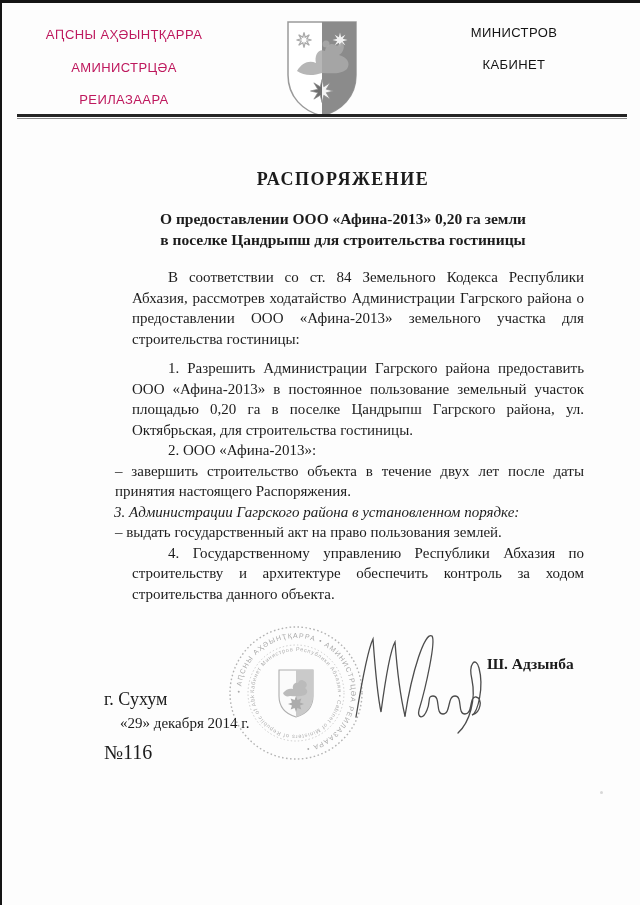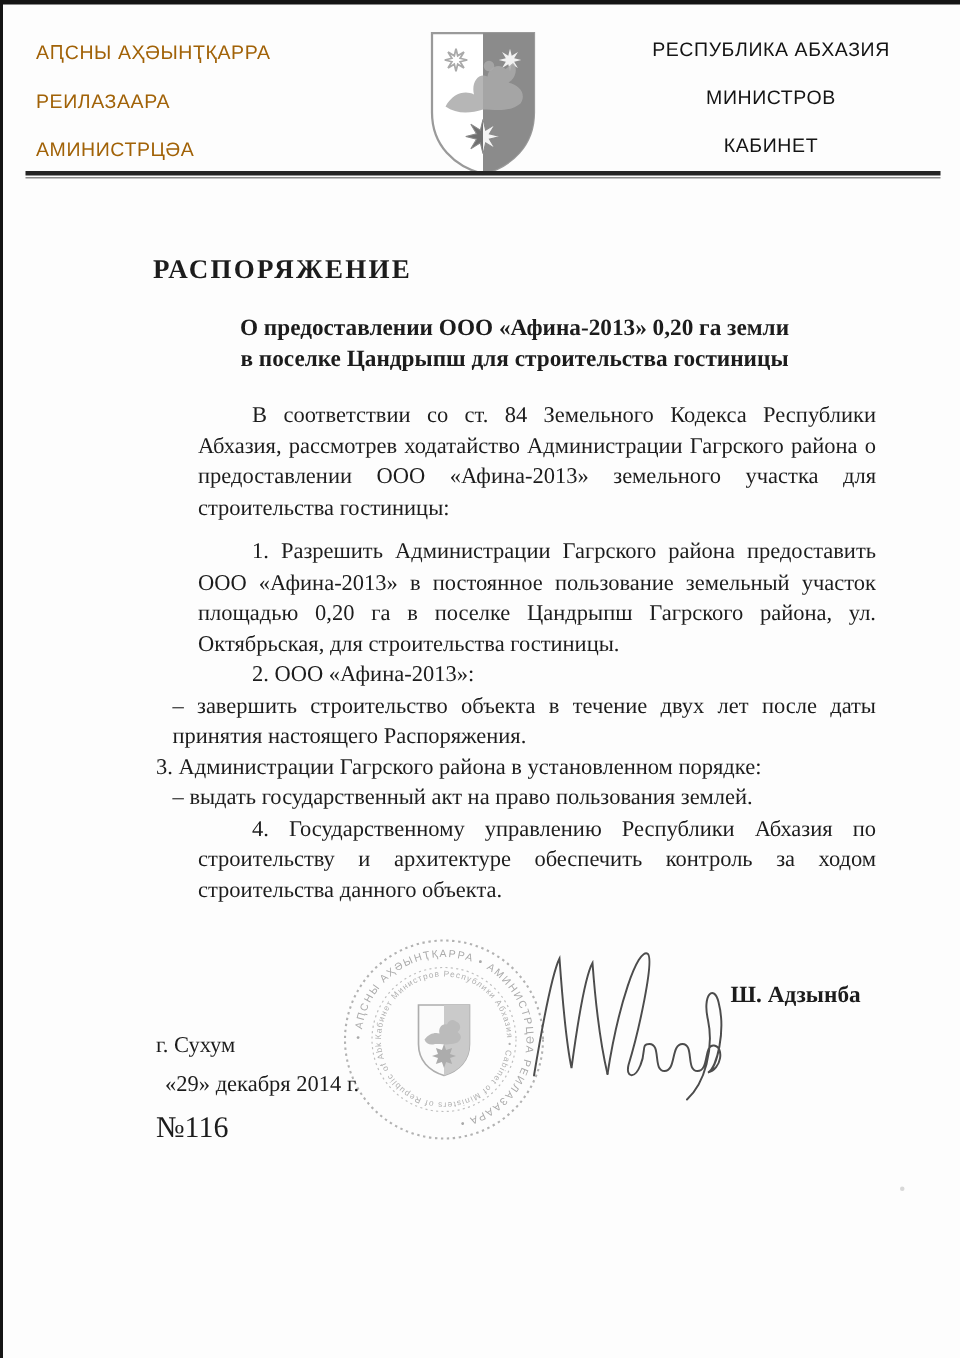--- a/index.html
+++ b/index.html
@@ -6,54 +6,54 @@
   .page{
     position:relative;width:640px;height:905px;background:#fdfdfd;
     margin:0 auto;overflow:hidden;
     border-top:3px solid #151515;border-left:2px solid #151515;border-right:2px solid #151515;
     font-family:"Liberation Serif", serif;color:#1c1c1c;
   }
   .page::after{ 
     content:"";position:absolute;left:0;bottom:0;width:330px;height:2px;background:#151515;
   }
   
-  .hdr-left{position:absolute;left:22px;top:22px;width:200px;text-align:left;
-    font-family:"Liberation Sans", sans-serif;font-size:13px;letter-spacing:.4px;color:#a16207;}
+  .hdr-left{position:absolute;left:22px;top:22px;width:200px;text-align:center;
+    font-family:"Liberation Sans", sans-serif;font-size:13px;letter-spacing:.4px;color:#be185d;}
   .hdr-right{position:absolute;right:28px;top:22px;width:200px;text-align:center;
     font-family:"Liberation Sans", sans-serif;font-size:13px;letter-spacing:.4px;color:#141414;}
   .hdr-left div,.hdr-right div{margin-bottom:17px;}
   .emblem{position:absolute;left:283px;top:16px;width:74px;height:100px;}
   .rule{position:absolute;left:15px;top:111px;width:610px;height:6px;}
   .rule .r1{height:3px;background:#242424;}
   .rule .r2{height:1px;background:#8a8a8a;margin-top:1px;}
   
   .content{position:absolute;left:100px;top:166px;width:482px;}
-  .doc-title{font-weight:bold;font-size:18px;letter-spacing:1.5px;margin:0 0 18px 0;}
+  .doc-title{text-align:center;font-weight:bold;font-size:18px;letter-spacing:1.5px;margin:0 0 18px 0;}
   .doc-subtitle{text-align:center;font-weight:bold;font-size:15.5px;line-height:21px;margin:0 0 17px 0;}
   .para{font-size:15px;line-height:20.5px;text-align:justify;margin:0;}
   .ind{text-indent:36px;margin-left:30px;}
   .after-gap{margin-bottom:9px;}
   .sub{margin-left:13px;}
-  .it3{margin-left:2px;}
+  .it3{margin-left:12px;font-style:italic;}
   
   .sig-text{position:absolute;font-size:15.5px;z-index:3;white-space:nowrap;}
   .b{font-weight:bold;}
   .stamp{position:absolute;left:224px;top:620px;width:140px;height:140px;z-index:1;opacity:.85;}
   .signature{position:absolute;left:346px;top:616px;width:140px;height:120px;z-index:2;}
   .noise1{position:absolute;left:598px;top:788px;width:3px;height:3px;background:#d8d8d8;border-radius:50%;}
 </style>
 </head>
 <body>
 
 <div class="page">
 
   <div class="hdr-left">
     <div>АԤСНЫ АҲӘЫНҬҚАРРА</div>
+    <div>АМИНИСТРЦӘА</div>
     <div>РЕИЛАЗААРА</div>
-    <div>АМИНИСТРЦӘА</div>
   </div>
 
   <div class="emblem">
     <svg viewBox="0 0 74 100" width="74" height="100">
       <defs>
         <linearGradient id="halfstar" x1="0" y1="0" x2="1" y2="0">
           <stop offset="0.5" stop-color="#6f6f6f"></stop>
             <stop offset="0.5" stop-color="#f4f4f4"></stop>
         </linearGradient>
         <polygon id="star8" points="0,-10 1.53,-3.7 7.07,-7.07 3.7,-1.53 10,0 3.7,1.53 7.07,7.07 1.53,3.7 0,10 -1.53,3.7 -7.07,7.07 -3.7,1.53 -10,0 -3.7,-1.53 -7.07,-7.07 -1.53,-3.7"></polygon>
@@ -62,21 +62,20 @@
       <path d="M37,3 H71 V56 C71,78 56,92 37,97 Z" fill="#8b8b8b"></path>
       <use href="#star8" x="0" y="0" transform="translate(19,21) scale(0.75)" fill="none" stroke="#aaaaaa" stroke-width="1.6"></use>
       <use href="#star8" x="0" y="0" transform="translate(55,21) scale(0.75)" fill="#f2f2f2"></use>
       <path d="M12,52 C17,43 25,41 31,44 C29,36 34,29 40,32 C41,25 48,23 52,27 L57,23 C61,27 58,34 54,36 C62,38 66,44 62,50 C55,56 45,54 37,54 C28,57 19,57 12,52 Z" fill="#a9a9a9" opacity="0.85"></path>
       <circle cx="41" cy="25" r="3.5" fill="#a9a9a9" opacity="0.85"></circle>
       <use href="#star8" x="0" y="0" transform="translate(37,72) scale(1.15)" fill="url(#halfstar)" stroke="#8a8a8a" stroke-width="0.6"></use>
     </svg>
   </div>
 
   <div class="hdr-right">
-    <div>РЕСПУБЛИКА АБХАЗИЯ</div>
     <div>МИНИСТРОВ</div>
     <div>КАБИНЕТ</div>
   </div>
 
   <div class="rule">
       <div class="r1"></div>
       <div class="r2"></div>
     </div>
 
   <div class="content">
@@ -120,18 +119,18 @@
   <div class="signature">
     <svg viewBox="0 0 140 120" width="140" height="120">
       <g fill="none" stroke="#4c4c4c" stroke-width="1.3" stroke-linecap="round">
         <path d="M 8,98 C 14,62 20,30 25,20 C 27,48 29,74 33,93 C 38,56 43,30 47,23 C 49,50 53,80 57,97"></path>
         <path d="M 57,97 C 64,52 77,12 84,17 C 88,22 78,68 71,91 C 69,99 75,101 79,91 C 83,82 79,77 85,77 C 93,77 87,95 95,95 C 103,95 99,77 107,77 C 115,77 109,95 117,95 C 125,95 121,77 128,78 C 135,79 133,94 124,96 C 130,93 136,68 131,49 C 128,37 120,44 124,61 C 128,80 122,103 110,114"></path>
       </g>
     </svg>
   </div>
 
   <div class="sig-text b" style="left:485px;top:652px;">Ш. Адзынба</div>
-  <div class="sig-text" style="left:102px;top:686px;font-size:15px;">г. Сухум</div>
-  <div class="sig-text" style="left:108px;top:712px;font-size:15px;">«29» декабря 2014 г.</div>
+  <div class="sig-text" style="left:102px;top:686px;font-size:18px;">г. Сухум</div>
+  <div class="sig-text" style="left:118px;top:712px;font-size:15px;">«29» декабря 2014 г.</div>
   <div class="sig-text" style="left:102px;top:738px;font-size:20px;">№116</div>
 
   <div class="noise1"></div>
 </div>
 
 </body></html>

